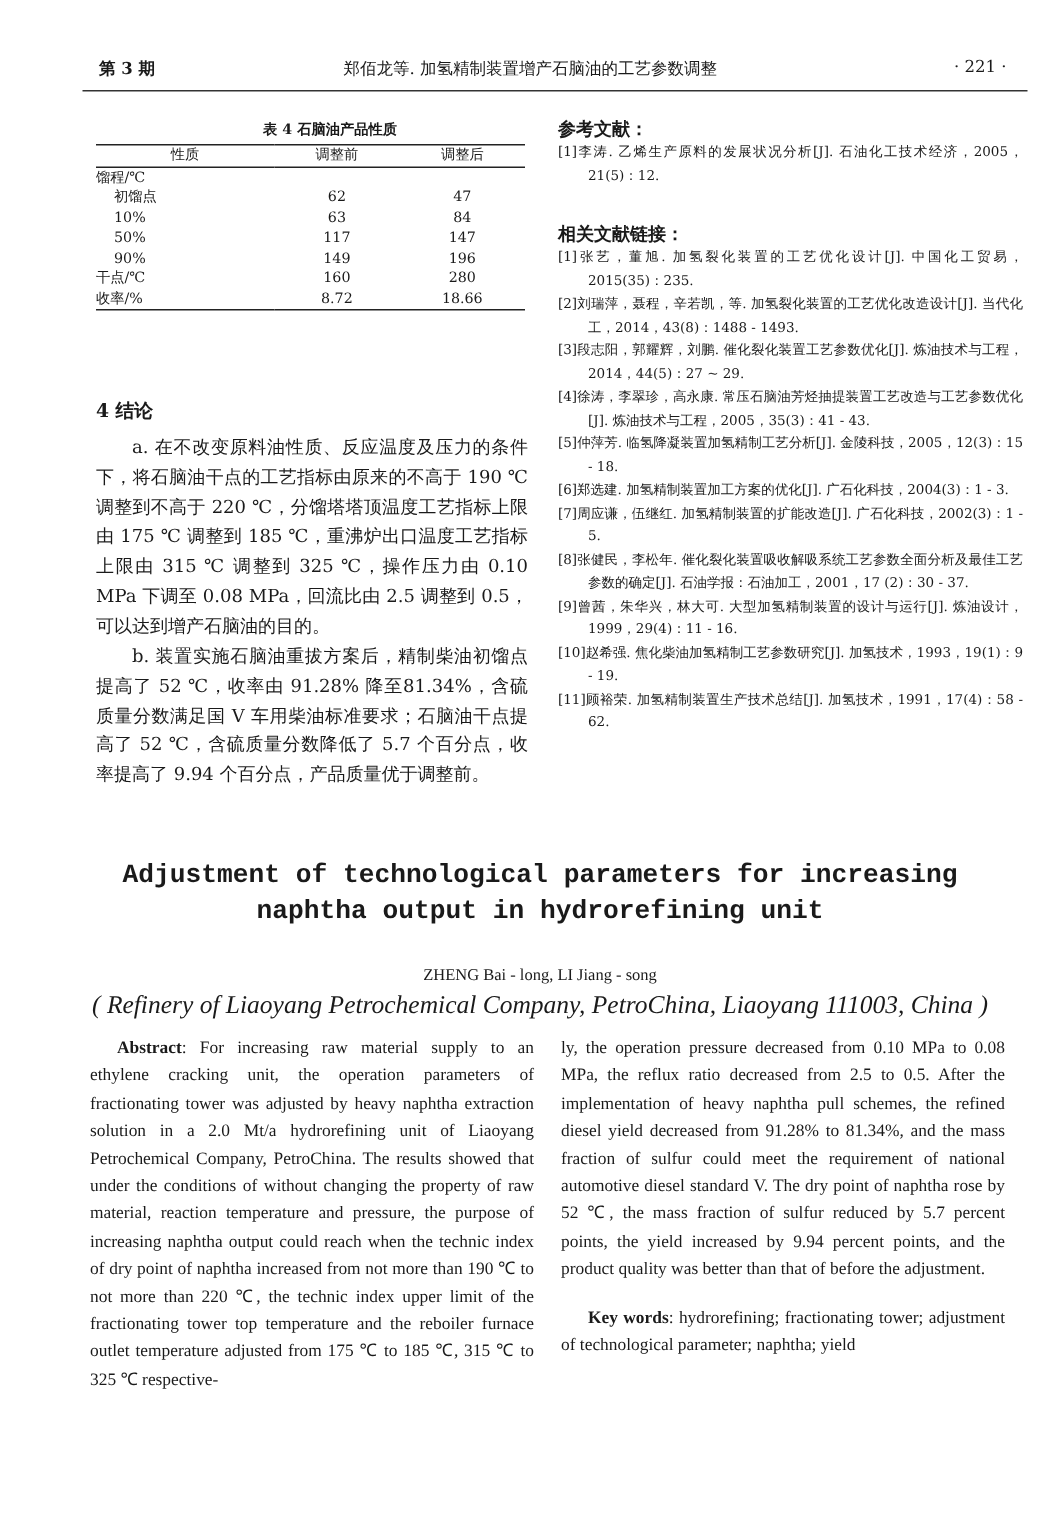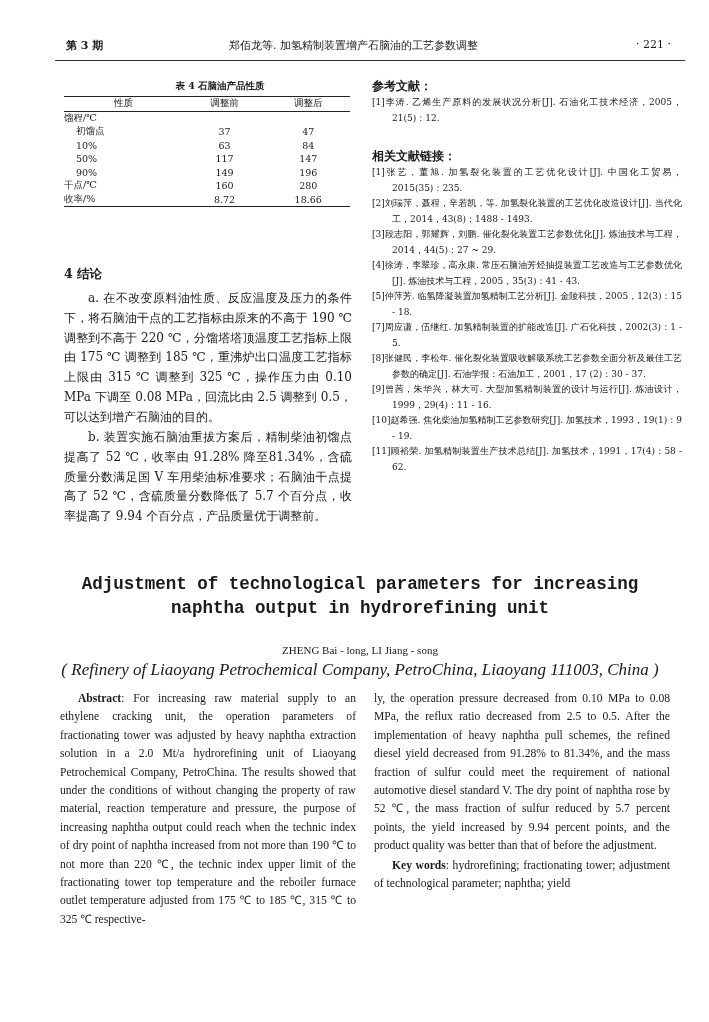--- a/index.html
+++ b/index.html
@@ -30,21 +30,21 @@
   .ref-item { padding-left: 20px; text-indent: -20px; margin-bottom: 0px; text-align: justify; }
 
   .en-title { left: 60px; top: 572px; width: 600px; text-align: center; font-size: 17.5px; font-weight: bold; line-height: 24px; font-family: Liberation Mono, monospace; }
   .authors { left: 60px; top: 644px; width: 600px; text-align: center; font-size: 11px; font-family: "Liberation Serif", serif; }
   .affil { left: 60px; top: 660px; width: 600px; text-align: center; font-size: 17px; font-family: "Liberation Serif", serif; }
   .affil i { font-style: italic; }
   .en-col { font-family: "Liberation Serif", serif; font-size: 11.6px; line-height: 18.4px; text-align: justify; width: 296px; }
   .en-left { left: 60px; top: 690px; }
   .en-right { left: 374px; top: 690px; }
   .bold { font-weight: bold; }
-  .kw { margin-top: 1px; }
+  .kw { margin-top: 14px; }
 </style>
 </head>
 <body>
 
 <div class="abs hdr hdr-left">第 3 期</div>
 <div class="abs hdr hdr-center">郑佰龙等. 加氢精制装置增产石脑油的工艺参数调整</div>
 <div class="abs hdr hdr-right">· 221 ·</div>
 <div class="abs hdr-rule"></div>
 
 <div class="abs tbl-title">表 4   石脑油产品性质</div>
@@ -57,21 +57,21 @@
     </tr>
   </thead>
   <tbody id="tbl-body">
       <tr>
         <td>馏程/℃</td>
         <td class="c2"></td>
         <td class="c3"></td>
       </tr>
       <tr>
         <td class="ind">初馏点</td>
-        <td class="c2">37</td>
+        <td class="c2">62</td>
         <td class="c3">47</td>
       </tr>
       <tr>
         <td class="ind">10%</td>
         <td class="c2">63</td>
         <td class="c3">84</td>
       </tr>
       <tr>
         <td class="ind">50%</td>
         <td class="c2">117</td>
@@ -106,20 +106,21 @@
     </div>
 </div>
 <div class="abs rcol" style="top:148px;">
   <div class="ref-h">相关文献链接：</div>
   <div class="ref-list" id="related-list">
       <div class="ref-item">[1]张艺，董旭. 加氢裂化装置的工艺优化设计[J]. 中国化工贸易，2015(35)：235.</div>
       <div class="ref-item">[2]刘瑞萍，聂程，辛若凯，等. 加氢裂化装置的工艺优化改造设计[J]. 当代化工，2014，43(8)：1488 - 1493.</div>
       <div class="ref-item">[3]段志阳，郭耀辉，刘鹏. 催化裂化装置工艺参数优化[J]. 炼油技术与工程，2014，44(5)：27 ~ 29.</div>
       <div class="ref-item">[4]徐涛，李翠珍，高永康. 常压石脑油芳烃抽提装置工艺改造与工艺参数优化[J]. 炼油技术与工程，2005，35(3)：41 - 43.</div>
       <div class="ref-item">[5]仲萍芳. 临氢降凝装置加氢精制工艺分析[J]. 金陵科技，2005，12(3)：15 - 18.</div>
+      <div class="ref-item">[6]郑选建. 加氢精制装置加工方案的优化[J]. 广石化科技，2004(3)：1 - 3.</div>
       <div class="ref-item">[7]周应谦，伍继红. 加氢精制装置的扩能改造[J]. 广石化科技，2002(3)：1 - 5.</div>
       <div class="ref-item">[8]张健民，李松年. 催化裂化装置吸收解吸系统工艺参数全面分析及最佳工艺参数的确定[J]. 石油学报：石油加工，2001，17 (2)：30 - 37.</div>
       <div class="ref-item">[9]曾茜，朱华兴，林大可. 大型加氢精制装置的设计与运行[J]. 炼油设计，1999，29(4)：11 - 16.</div>
       <div class="ref-item">[10]赵希强. 焦化柴油加氢精制工艺参数研究[J]. 加氢技术，1993，19(1)：9 - 19.</div>
       <div class="ref-item">[11]顾裕荣. 加氢精制装置生产技术总结[J]. 加氢技术，1991，17(4)：58 - 62.</div>
     </div>
 </div>
 
 <div class="abs en-title">
   <div>Adjustment of technological parameters for increasing</div>

